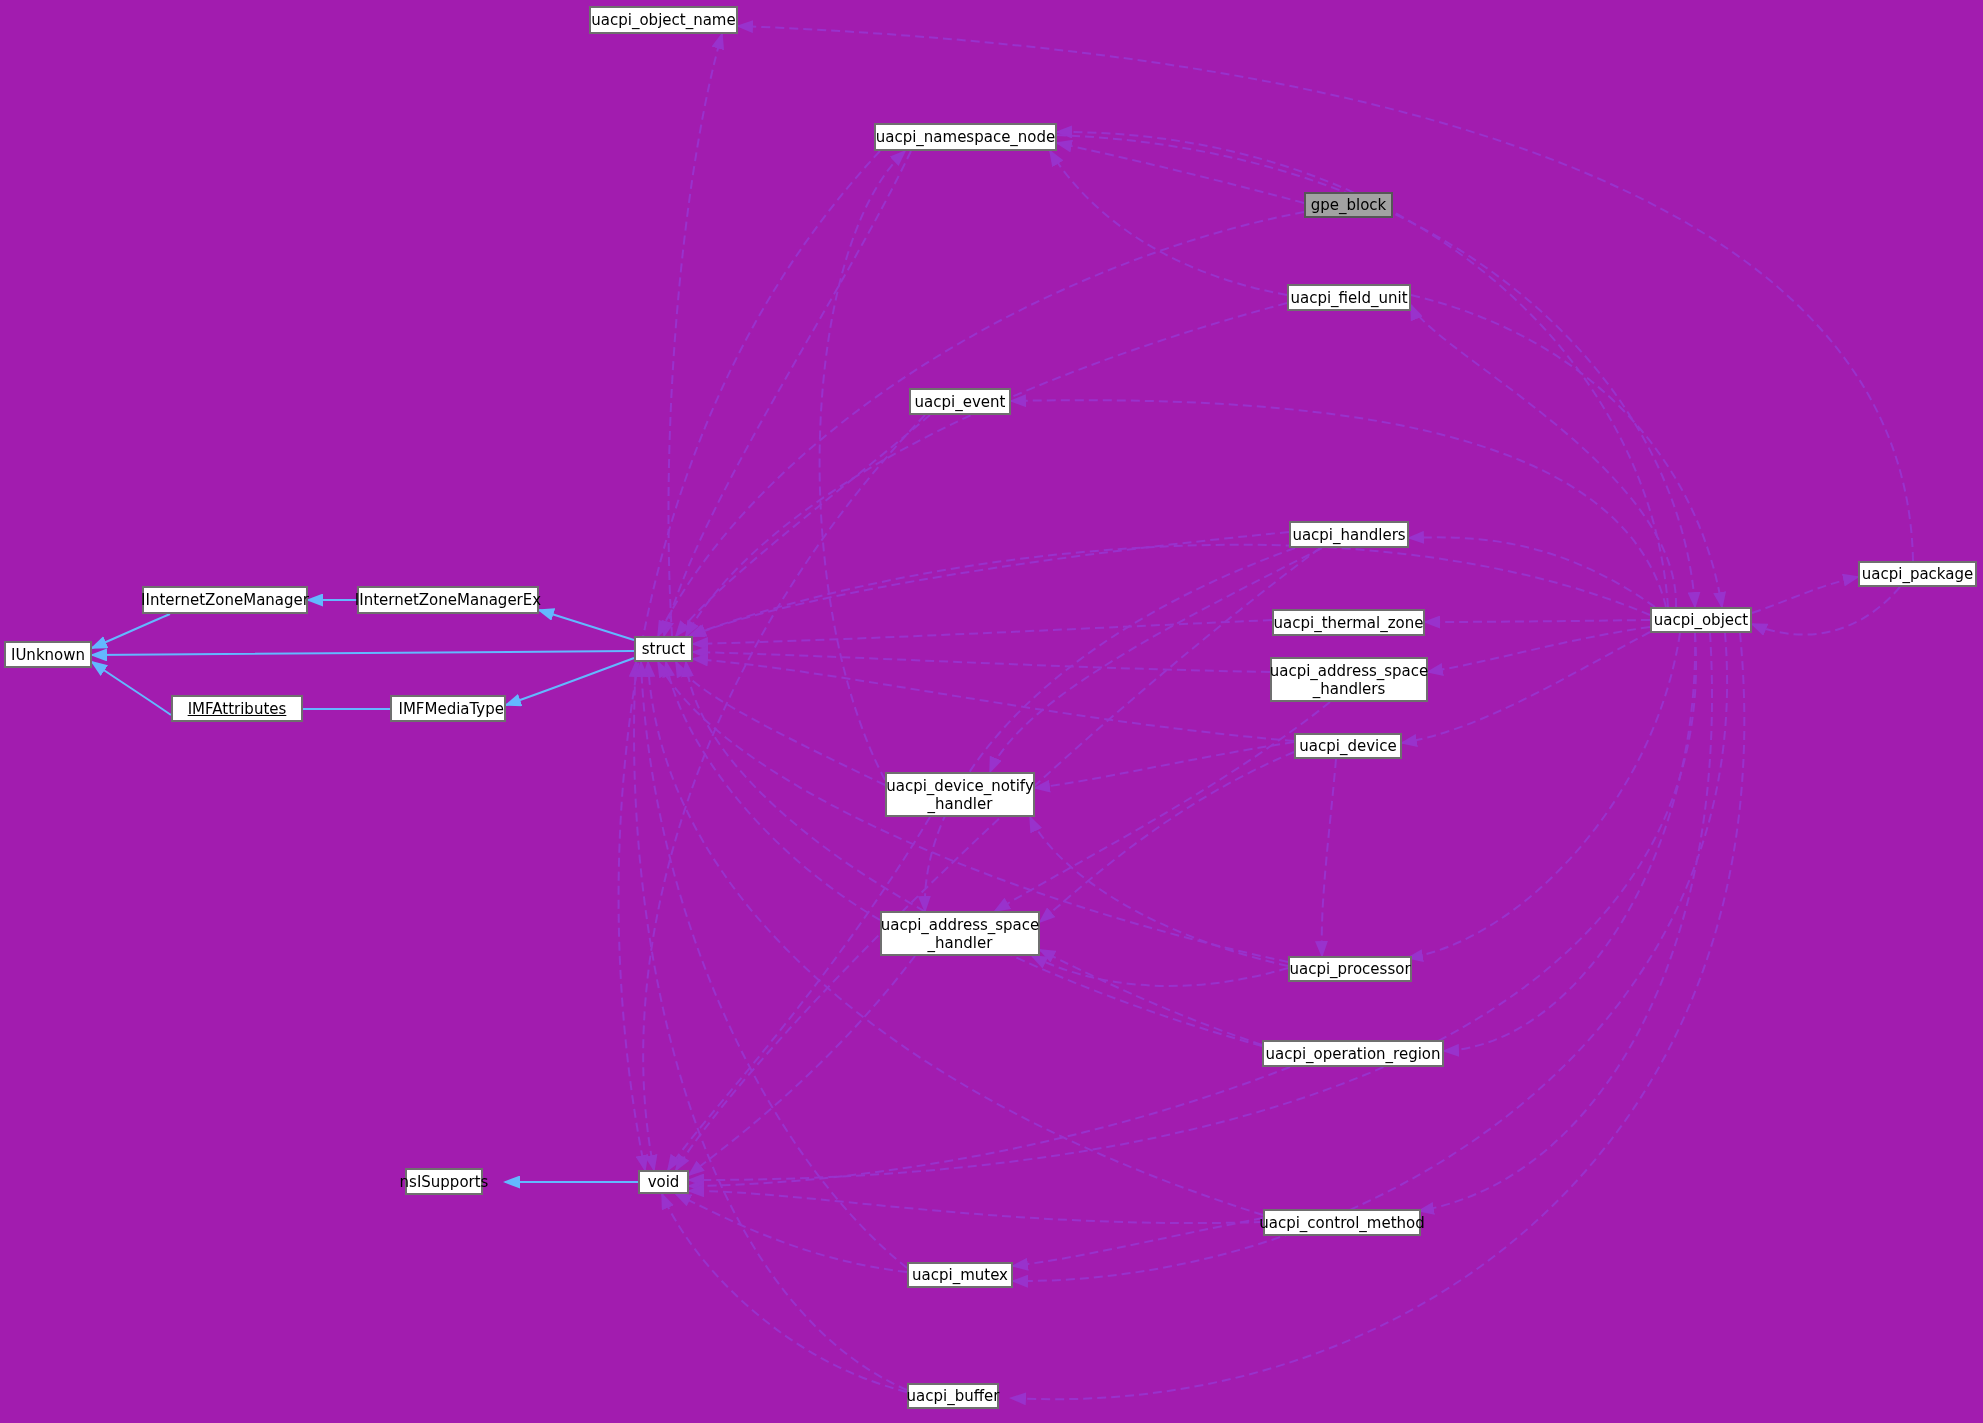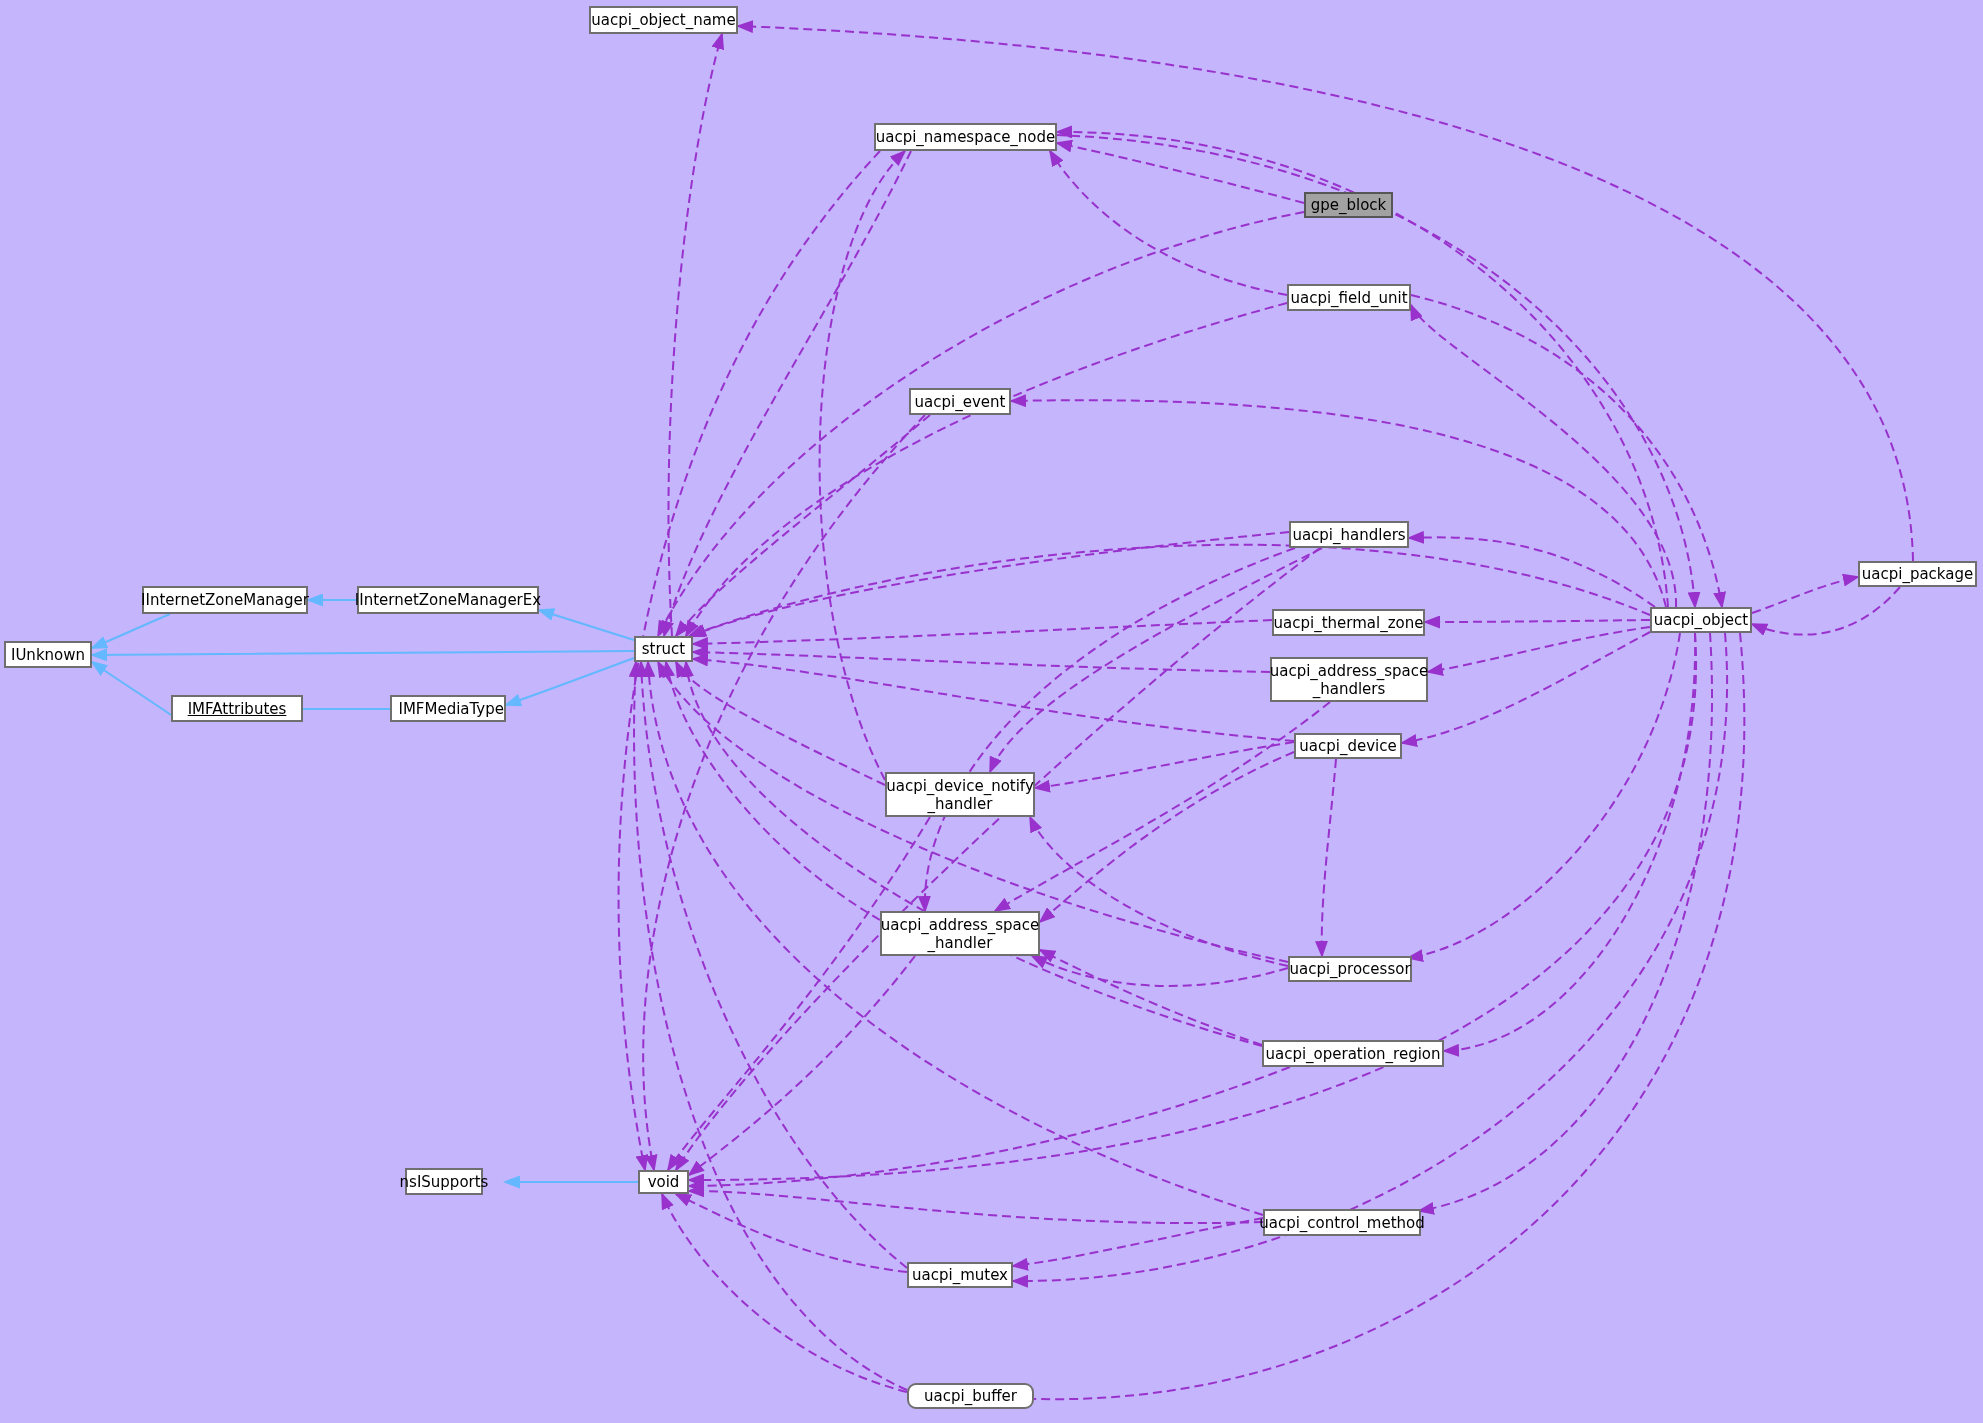--- a/index.html
+++ b/index.html
@@ -1,16 +1,16 @@
 <!DOCTYPE html>
 <html><head>
 <meta charset="utf-8">
 <style>
   html,body{margin:0;padding:0;background:#000;}
-  #canvas{position:relative;width:1983px;height:1423px;background:#c4b5fd;overflow:hidden;
+  #canvas{position:relative;width:1983px;height:1423px;background:#a21caf;overflow:hidden;
           font-family:"DejaVu Sans","Liberation Sans",sans-serif;}
   #edges{position:absolute;left:0;top:0;}
   .node{position:absolute;display:flex;align-items:center;justify-content:center;
         box-sizing:border-box;background:#fff;border:2px solid #6f6f6f;color:#000;
         font-size:15px;line-height:1.2;text-align:center;white-space:pre-line;cursor:pointer;}
   .node.highlight{background:#a2a2a2;border-color:#565656;justify-content:center;}
 </style>
 </head>
 <body>
 
@@ -114,15 +114,15 @@
       <div class="node" style="left: 885px; top: 772px; width: 150px; height: 45px;"><span>uacpi_device_notify
 _handler</span></div>
       <div class="node" style="left: 880px; top: 911px; width: 160px; height: 45px;"><span>uacpi_address_space
 _handler</span></div>
       <div class="node" style="left: 1288px; top: 956px; width: 124px; height: 26px;"><span>uacpi_processor</span></div>
       <div class="node" style="left: 1262px; top: 1040px; width: 182px; height: 27px;"><span>uacpi_operation_region</span></div>
       <div class="node" style="left: 405px; top: 1168px; width: 78px; height: 27px;"><span>nsISupports</span></div>
       <div class="node" style="left: 638px; top: 1170px; width: 51px; height: 24px;"><span>void</span></div>
       <div class="node" style="left: 1263px; top: 1209px; width: 158px; height: 27px;"><span>uacpi_control_method</span></div>
       <div class="node" style="left: 907px; top: 1262px; width: 106px; height: 26px;"><span>uacpi_mutex</span></div>
-      <div class="node" style="left: 907px; top: 1383px; width: 127px; height: 26px; border-radius: 9px;"><span>uacpi_buffer</span></div>
+      <div class="node" style="left: 907px; top: 1383px; width: 92px; height: 26px;"><span>uacpi_buffer</span></div>
     </div>
 </div>
 
 </body></html>

